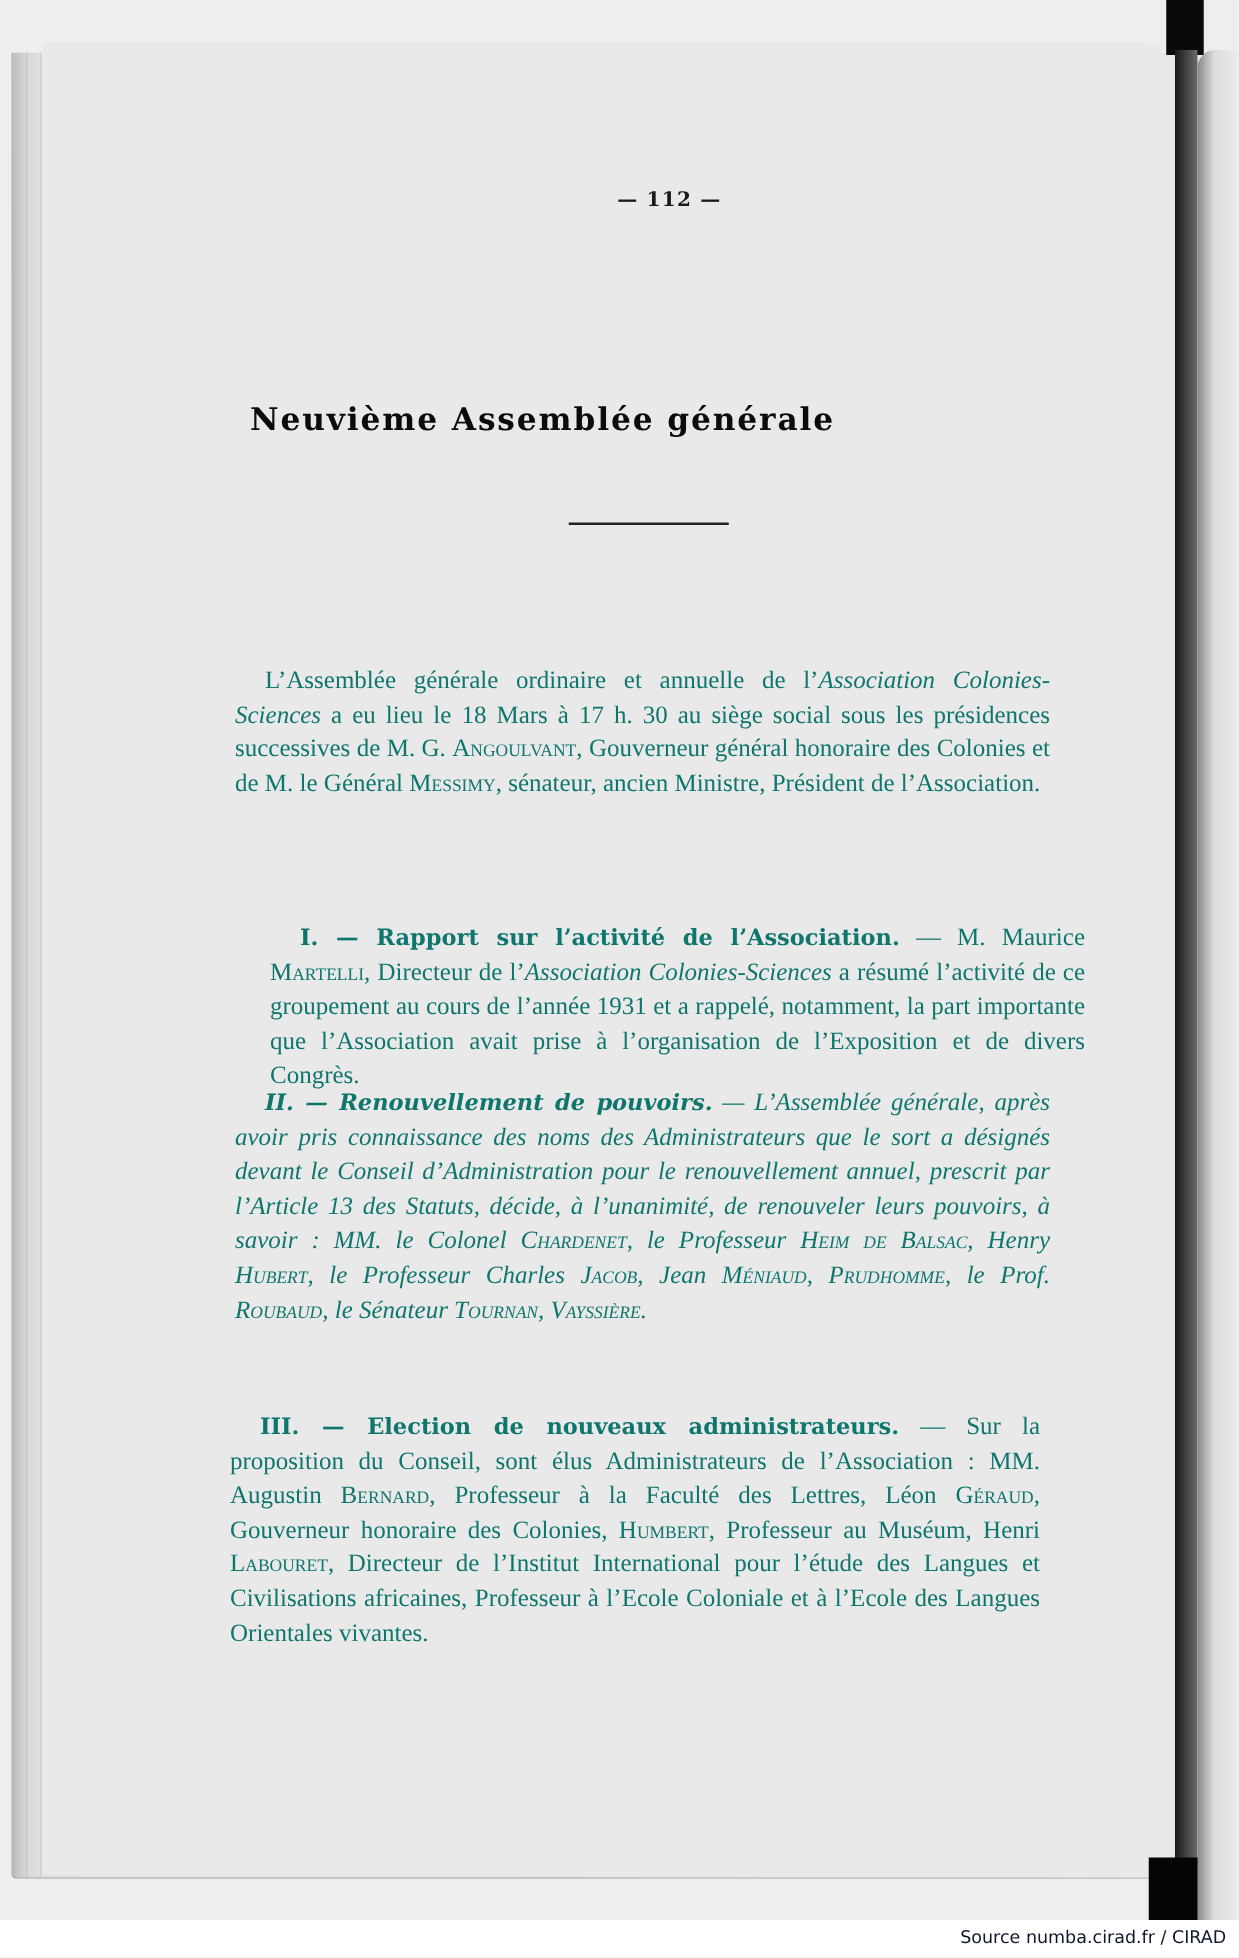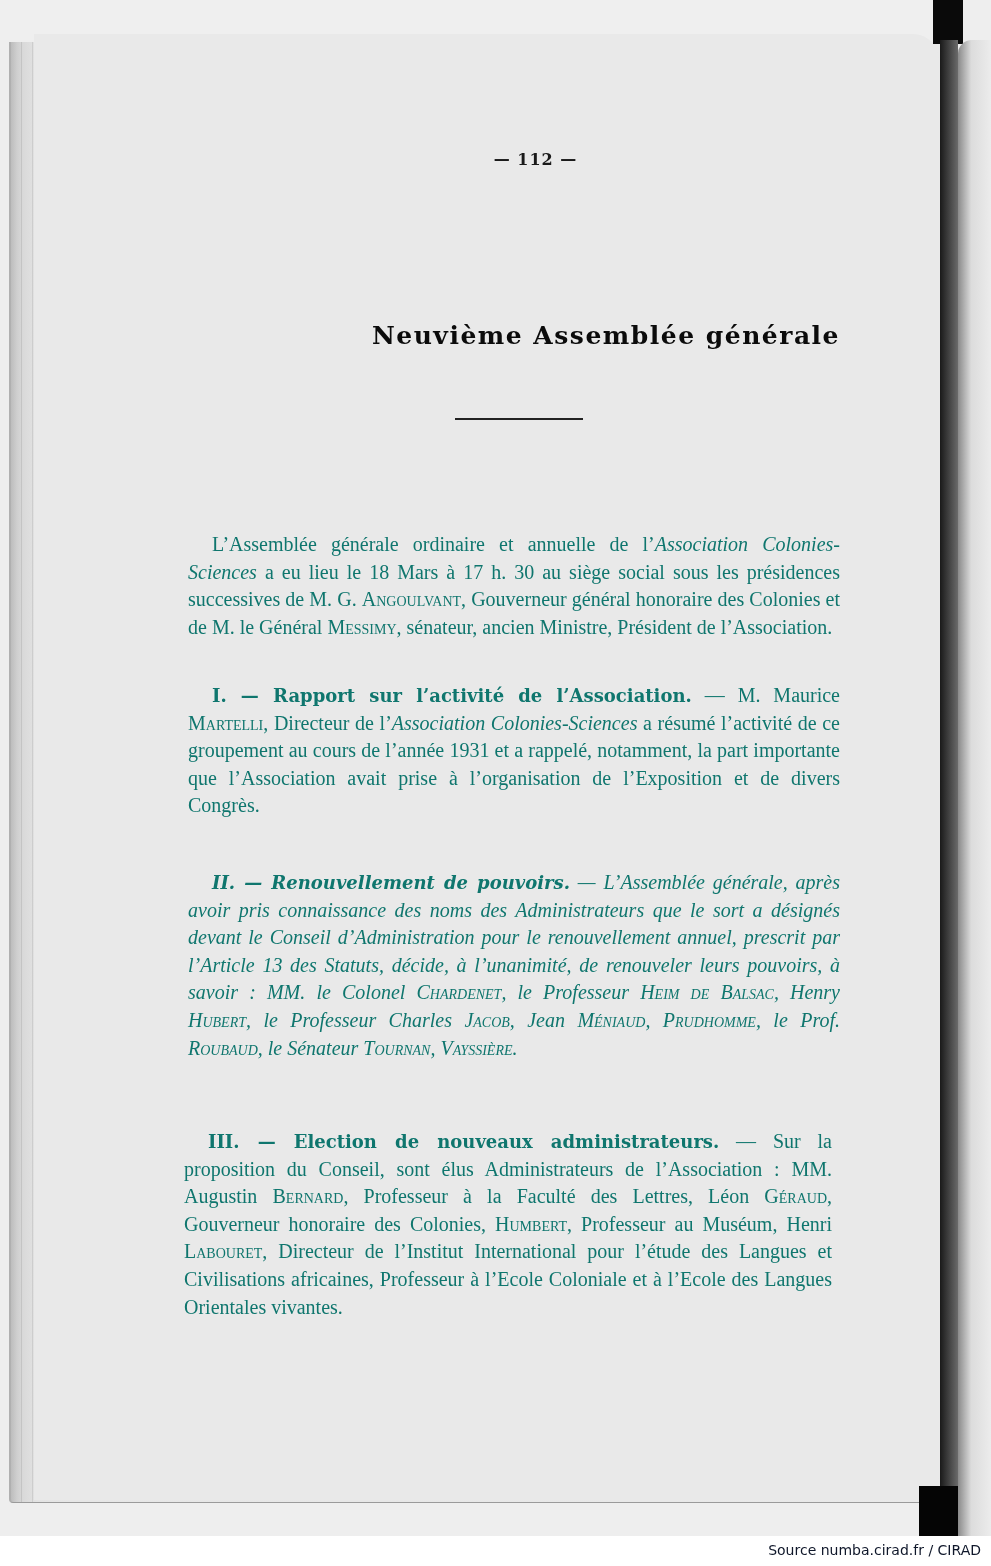--- a/index.html
+++ b/index.html
@@ -50,39 +50,39 @@
     position: absolute; left: 0; top: 0; width: 933px; height: 40px; background: #efefef;
   }
 
   .page-number {
     position: absolute; left: 0; width: 991px; top: 150px; text-align: center;
     font-family: "DejaVu Serif", serif; font-weight: bold; font-size: 16px; color: #1a1a1a;
     letter-spacing: 1px;
     padding-left: 40px;
   }
   .title {
-    position: absolute; left: 200px; width: 640px; top: 321px; text-align: right;
+    position: absolute; left: 200px; width: 640px; top: 321px; text-align: left;
     font-family: "DejaVu Serif", serif; font-weight: 900; font-size: 25px; color: #0b0b0b;
     letter-spacing: 1.5px;
   }
   .title-rule {
     position: absolute; left: 455px; top: 418px; width: 128px; height: 2px; background: #222;
   }
   .body-text {
     position: absolute; left: 188px; width: 652px;
     font-size: 20px; line-height: 27.6px; color: #0f766e;
     text-align: justify; text-align-last: left;
     font-family: "Liberation Serif", serif;
   }
   .body-text p { margin: 0; text-indent: 24px; }
   .sc { font-variant: small-caps; }
   .it { font-style: italic; }
   .hd { font-weight: bold; font-family: "DejaVu Serif", serif; font-size: 18px; }
   #p1 { top: 531px; }
-  #p2 { top: 682px; }
+  #p2 { top: 737px; margin-left: 28px; }
   #p3 { top: 869px; font-style: italic; }
   #p4 { top: 1128px; left: 184px; width: 648px; }
 
   .source-caption {
     position: absolute; right: 10px; top: 1542px;
     font-family: "DejaVu Sans", sans-serif; font-size: 14px; color: #0f172a;
   }
 </style>
 </head>
 <body>

